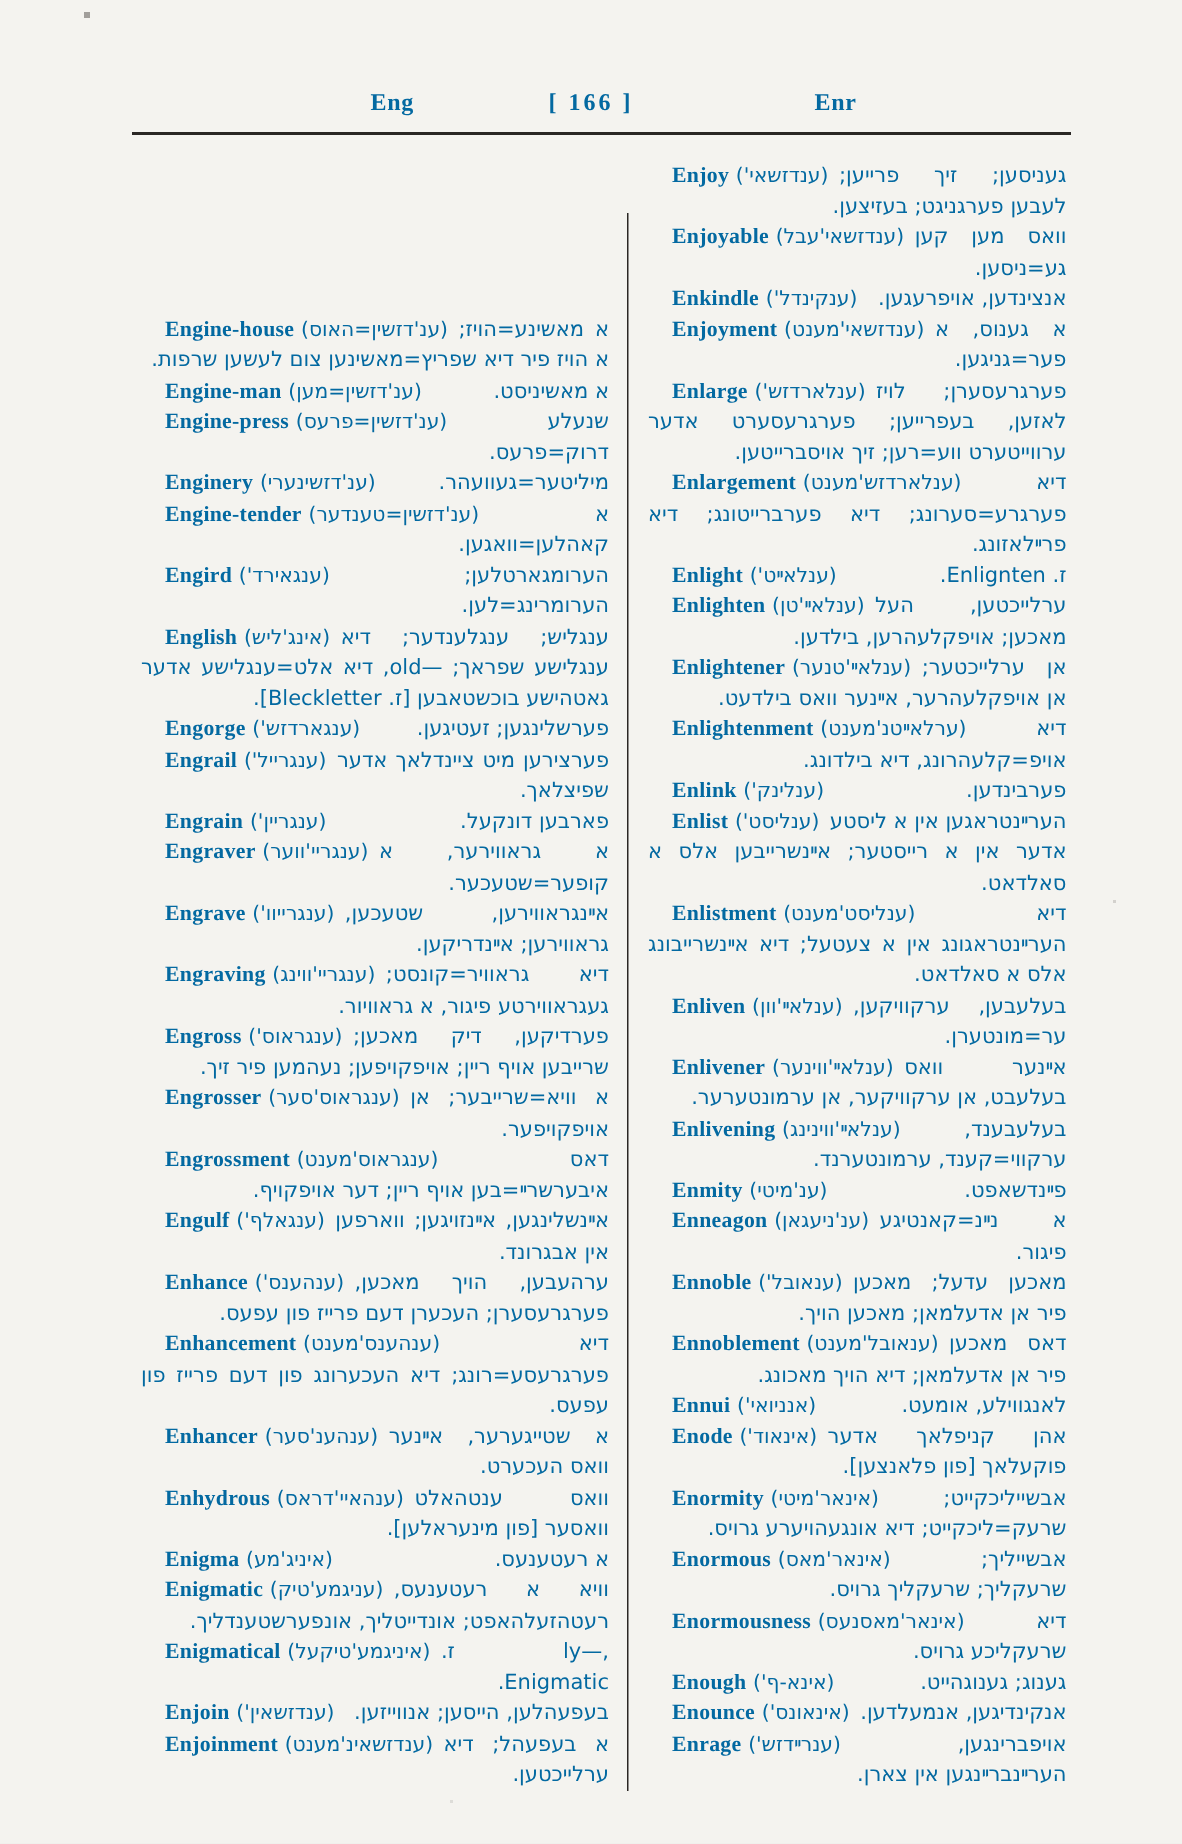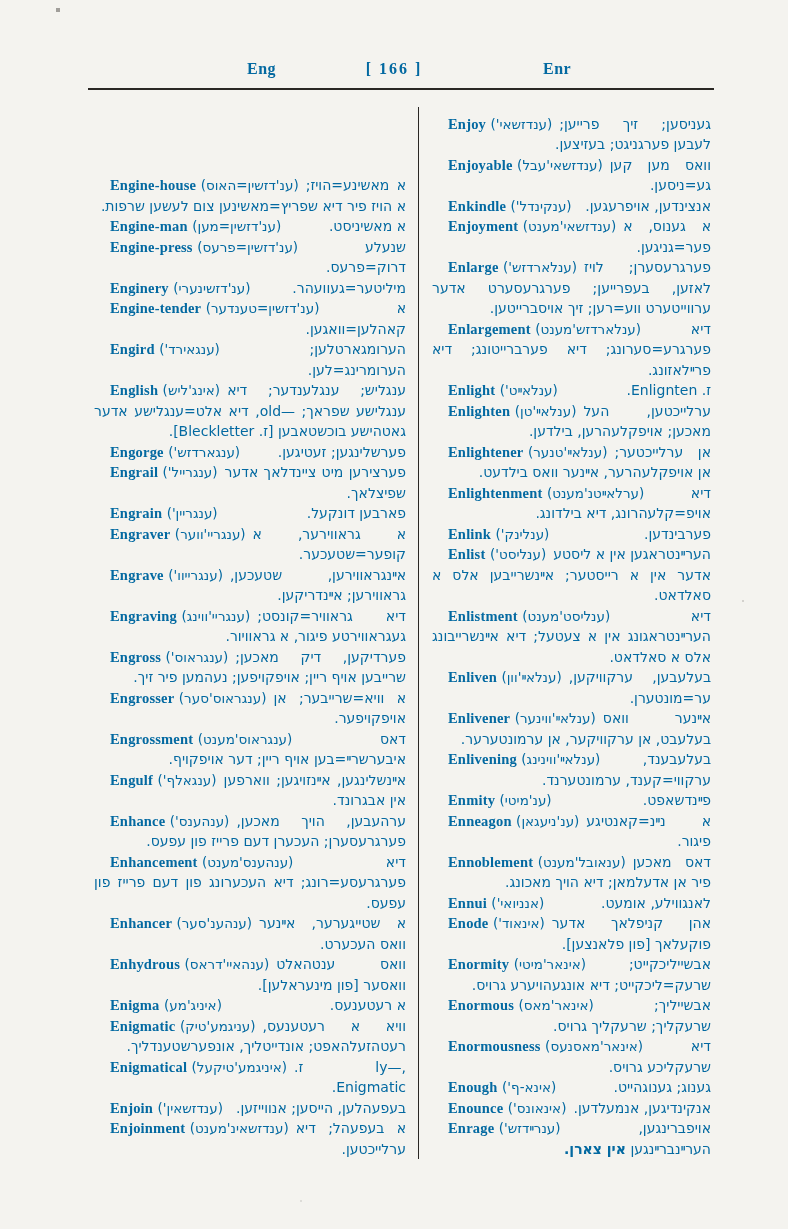--- a/index.html
+++ b/index.html
@@ -44,21 +44,21 @@
     white-space:nowrap;
   }
   .hw{
     font-weight:bold;
     font-family:"Liberation Serif","DejaVu Serif",serif;
     font-size:14.5px;
     letter-spacing:.2px;
   }
   .pron{direction:rtl;unicode-bidi:isolate;font-size:13.5px;}
   .def{font-size:14px;}
-  .tail{font-weight:bold;}
+  .tail{font-weight:normal;}
 </style>
 </head>
 <body>
 
 <div class="page">
   <div class="specks"></div>
 
   <div class="header">
     <span class="hdr-left">Eng</span>
     <span class="hdr-page">[ 166 ]</span>
@@ -109,20 +109,21 @@
         <p class="entry"><span class="hwb"><span class="hw">Enlightener</span> <span class="pron" dir="rtl">(ענלאײ'טנער)</span></span><span class="def">אן ערלייכטער; אן אויפקלעהרער, אײנער וואס בילדעט.</span></p>
         <p class="entry"><span class="hwb"><span class="hw">Enlightenment</span> <span class="pron" dir="rtl">(ערלאײטנ'מענט)</span></span><span class="def">דיא אויפ=קלעהרונג, דיא בילדונג.</span></p>
         <p class="entry"><span class="hwb"><span class="hw">Enlink</span> <span class="pron" dir="rtl">(ענלינק')</span></span><span class="def">פערבינדען.</span></p>
         <p class="entry"><span class="hwb"><span class="hw">Enlist</span> <span class="pron" dir="rtl">(ענליסט')</span></span><span class="def">הערײנטראגען אין א ליסטע אדער אין א רייסטער; אײנשרייבען אלס א סאלדאט.</span></p>
         <p class="entry"><span class="hwb"><span class="hw">Enlistment</span> <span class="pron" dir="rtl">(ענליסט'מענט)</span></span><span class="def">דיא הערײנטראגונג אין א צעטעל; דיא אײנשרייבונג אלס א סאלדאט.</span></p>
         <p class="entry"><span class="hwb"><span class="hw">Enliven</span> <span class="pron" dir="rtl">(ענלאײ'וון)</span></span><span class="def">בעלעבען, ערקוויקען, ער=מונטערן.</span></p>
         <p class="entry"><span class="hwb"><span class="hw">Enlivener</span> <span class="pron" dir="rtl">(ענלאײ'ווינער)</span></span><span class="def">אײנער וואס בעלעבט, אן ערקוויקער, אן ערמונטערער.</span></p>
         <p class="entry"><span class="hwb"><span class="hw">Enlivening</span> <span class="pron" dir="rtl">(ענלאײ'ווינינג)</span></span><span class="def">בעלעבענד, ערקווי=קענד, ערמונטערנד.</span></p>
         <p class="entry"><span class="hwb"><span class="hw">Enmity</span> <span class="pron" dir="rtl">(ענ'מיטי)</span></span><span class="def">פײנדשאפט.</span></p>
         <p class="entry"><span class="hwb"><span class="hw">Enneagon</span> <span class="pron" dir="rtl">(ענ'ניעגאן)</span></span><span class="def">א נײנ=קאנטיגע פיגור.</span></p>
+        <p class="entry"><span class="hwb"><span class="hw">Ennoble</span> <span class="pron" dir="rtl">(ענאובל')</span></span><span class="def">מאכען עדעל; מאכען פיר אן אדעלמאן; מאכען הויך.</span></p>
         <p class="entry"><span class="hwb"><span class="hw">Ennoblement</span> <span class="pron" dir="rtl">(ענאובל'מענט)</span></span><span class="def">דאס מאכען פיר אן אדעלמאן; דיא הויך מאכונג.</span></p>
         <p class="entry"><span class="hwb"><span class="hw">Ennui</span> <span class="pron" dir="rtl">(אנניואי')</span></span><span class="def">לאנגווילע, אומעט.</span></p>
         <p class="entry"><span class="hwb"><span class="hw">Enode</span> <span class="pron" dir="rtl">(אינאוד')</span></span><span class="def">אהן קניפלאך אדער פוקעלאך [פון פלאנצען].</span></p>
         <p class="entry"><span class="hwb"><span class="hw">Enormity</span> <span class="pron" dir="rtl">(אינאר'מיטי)</span></span><span class="def">אבשייליכקייט; שרעק=ליכקייט; דיא אונגעהויערע גרויס.</span></p>
         <p class="entry"><span class="hwb"><span class="hw">Enormous</span> <span class="pron" dir="rtl">(אינאר'מאס)</span></span><span class="def">אבשייליך; שרעקליך; שרעקליך גרויס.</span></p>
         <p class="entry"><span class="hwb"><span class="hw">Enormousness</span> <span class="pron" dir="rtl">(אינאר'מאסנעס)</span></span><span class="def">דיא שרעקליכע גרויס.</span></p>
         <p class="entry"><span class="hwb"><span class="hw">Enough</span> <span class="pron" dir="rtl">(אינא-ף')</span></span><span class="def">גענוג; גענוגהייט.</span></p>
         <p class="entry"><span class="hwb"><span class="hw">Enounce</span> <span class="pron" dir="rtl">(אינאונס')</span></span><span class="def">אנקינדיגען, אנמעלדען.</span></p>
         <p class="entry"><span class="hwb"><span class="hw">Enrage</span> <span class="pron" dir="rtl">(ענרײדזש')</span></span><span class="def">אויפברינגען, הערײנברײנגען</span> <span class="tail">אין צארן.</span></p>
       </div>

